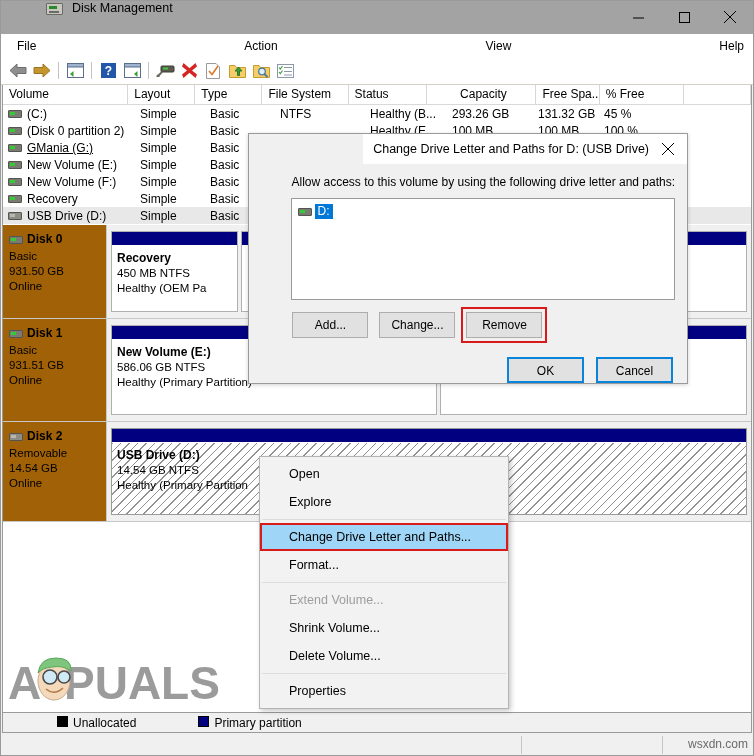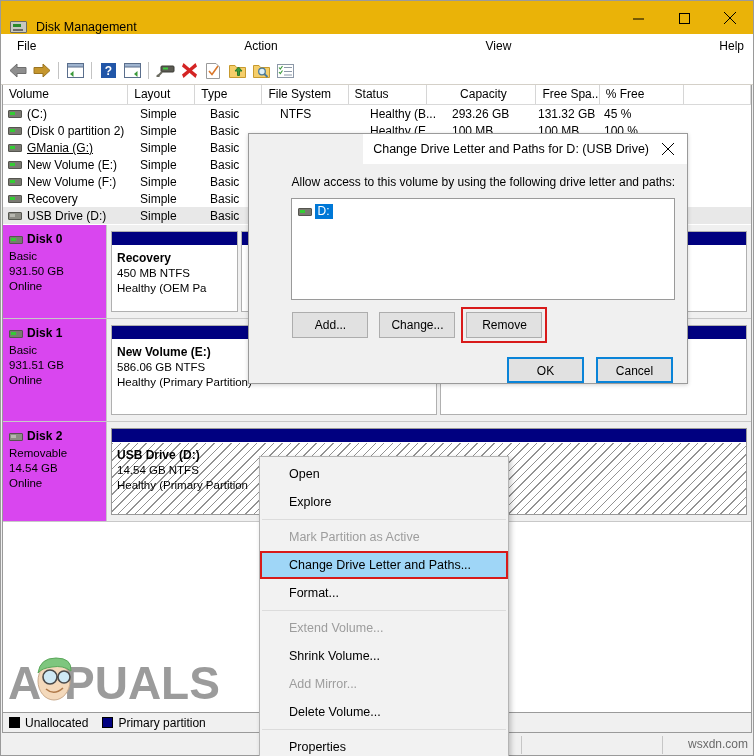--- a/index.html
+++ b/index.html
@@ -23,24 +23,25 @@
     background: #f0f0f0;
     border: 1px solid #9a9a9a;
     box-sizing: border-box;
     display: flex;
     flex-direction: column;
   }
 
   
   #title-bar {
     height: 33px;
-    background: #eab308;
-    display: flex;
-    align-items: flex-end;
-    flex: none;
+    background: #a3a3a3;
+    display: flex;
+    align-items: flex-start;
+    flex: none;
+    padding-left: 36px;
   }
   #win-icon {
     width: 17px; height: 15px;
     margin-left: 9px; margin-right: 9px;
     position: relative;
     flex: none;
   }
   #win-icon .body {
     position: absolute; left:0; top:2px;
     width: 17px; height: 12px;
@@ -186,21 +187,21 @@
     box-sizing: border-box;
   }
   .disk-block {
     display: flex;
     border-bottom: 1px solid #c8c8c8;
     box-sizing: border-box;
   }
   .disk-info {
     width: 104px;
     flex: none;
-    background: #d946ef;
+    background: #a16207;
     border-right: 1px solid #c8c8c8;
     padding: 7px 0 0 6px;
     box-sizing: border-box;
     font-size: 11.5px;
     line-height: 15px;
   }
   .disk-info .dtitle {
     font-weight: bold;
     font-size: 12px;
     display: flex; align-items: center;
@@ -264,21 +265,21 @@
     box-sizing: border-box;
     font-size: 12px;
   }
   #legend .sw {
     width: 11px; height: 11px;
     margin-right: 5px;
     flex: none;
     border: 1px solid #000;
     box-sizing: border-box;
   }
-  #legend .lgitem { display:flex; align-items:center; margin-right: 14px; }
+  #legend .lgitem { display:flex; align-items:flex-start; margin-right: 14px; margin-left: 48px; }
 
   
   #status-bar {
     flex: none;
     height: 22px;
     background: #f0f0f0;
     display: flex;
     align-items: center;
     box-sizing: border-box;
     border-top: 1px solid #f0f0f0;
@@ -763,23 +764,21 @@
       <div class="btn">OK</div>
       <div class="btn">Cancel</div>
     </div>
   </div>
 </div>
 
 <div id="ctx-menu">
     <div class="ctx-item">Open</div>
     <div class="ctx-item">Explore</div>
     <div class="ctx-sep"></div>
-    <div class="ctx-item disabled">Mark Partition as Active</div>
     <div class="ctx-item highlight">Change Drive Letter and Paths...</div>
     <div class="ctx-item">Format...</div>
     <div class="ctx-sep"></div>
     <div class="ctx-item disabled">Extend Volume...</div>
     <div class="ctx-item">Shrink Volume...</div>
-    <div class="ctx-item disabled">Add Mirror...</div>
     <div class="ctx-item">Delete Volume...</div>
     <div class="ctx-sep"></div>
     <div class="ctx-item">Properties</div>
   </div>
 
 </body></html>

